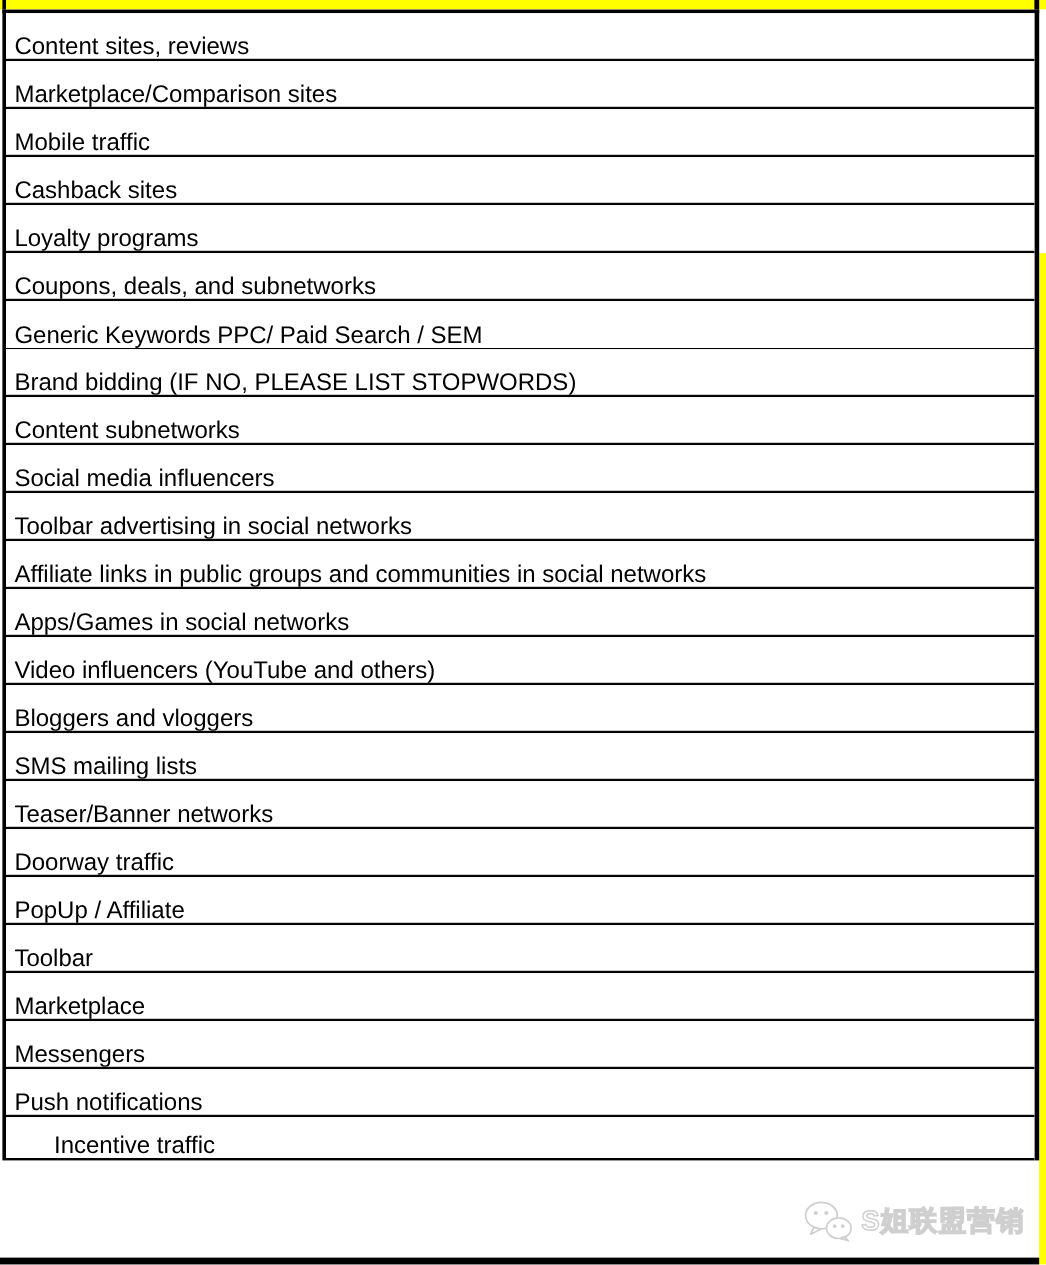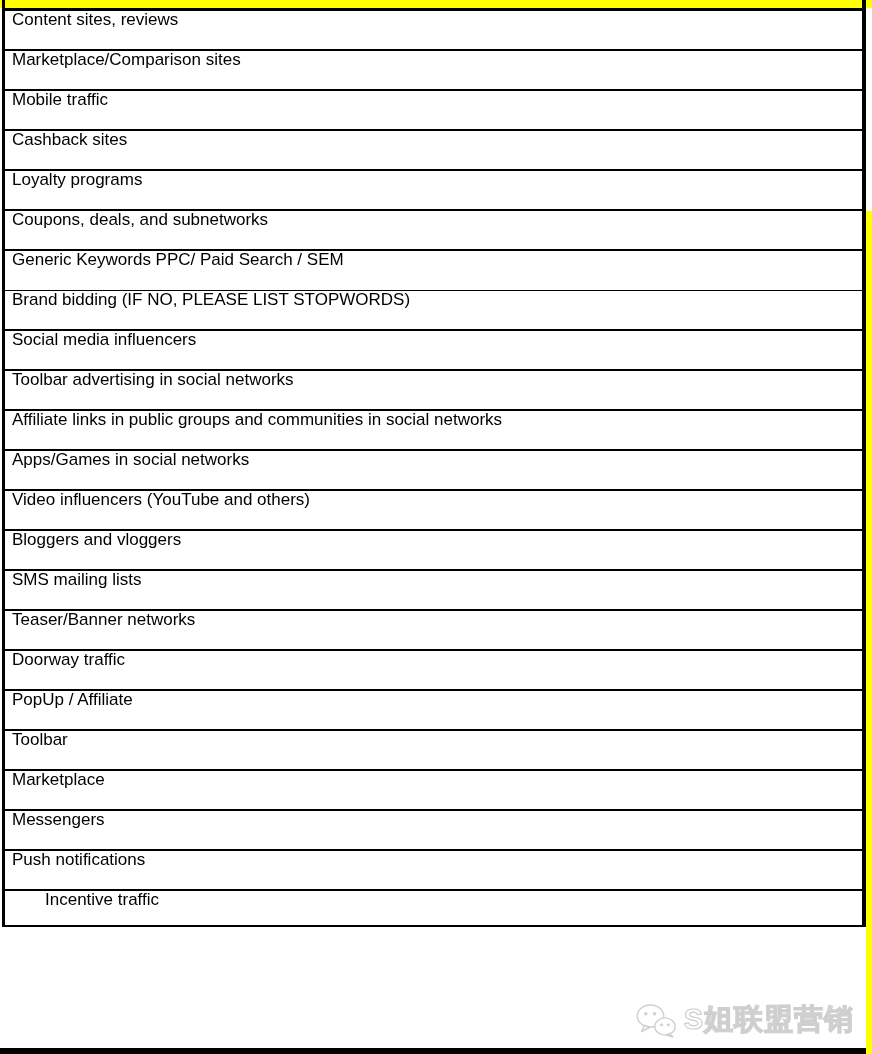--- a/index.html
+++ b/index.html
@@ -12,36 +12,36 @@
   .tick{position:absolute;top:0;height:8px;background:#000;}
   .tick-left{left:2px;width:3px;}
   .tick-right{left:862px;width:4px;}
   
   .tbl{
     position:absolute;left:2px;top:8px;width:864px;background:#ffffff;
     box-sizing:border-box;border-top:3px solid #000;border-left:3px solid #000;border-right:4px solid #000;
   }
   .row{
     box-sizing:border-box;height:40px;border-bottom:2px solid #000;
-    display:flex;align-items:flex-start;padding-left:7px;
-    font-size:17px;line-height:1;color:#000;background:#fff;white-space:nowrap;overflow:hidden;
+    display:flex;align-items:flex-end;padding-left:7px;
+    font-size:20px;line-height:1;color:#000;background:#fff;white-space:nowrap;overflow:hidden;
   }
   .row:nth-child(7){border-bottom-width:1px;} 
   .row:last-child{height:36px;padding-left:40px;}
   
   .right-sliver{position:absolute;left:866px;top:211px;width:6px;height:843px;background:#ffff00;}
   .right-sliver-top{position:absolute;left:866px;top:8px;width:6px;height:203px;background:#ffffff;}
   
   .bottom-bar{position:absolute;left:0;top:1048px;width:866px;height:6px;background:#000;}
   
   .watermark{
     position:absolute;top:1000px;right:18px;display:flex;align-items:center;gap:7px;
   }
   .watermark .wm-text{
-    font-size:29px;font-weight:700;color:#ffffff;
+    font-size:23px;font-weight:700;color:#ffffff;
     -webkit-text-stroke:1.2px #cfcfcf;
     text-shadow:0 0 1px #d8d8d8;
     letter-spacing:1px;
   }
   .wm-icon{display:block;}
 </style>
 </head>
 <body>
 
 <div id="stage">
@@ -81,20 +81,23 @@
 
     <div class="row">
       <span class="cell-text">Generic Keywords PPC/ Paid Search / SEM</span>
     </div>
 
 
     <div class="row">
       <span class="cell-text">Brand bidding (IF NO, PLEASE LIST STOPWORDS)</span>
     </div>
 
+    <div class="row">
+      <span class="cell-text">Content subnetworks</span>
+    </div>
 
     <div class="row">
       <span class="cell-text">Social media influencers</span>
     </div>
 
     <div class="row">
       <span class="cell-text">Toolbar advertising in social networks</span>
     </div>
 
     <div class="row">

